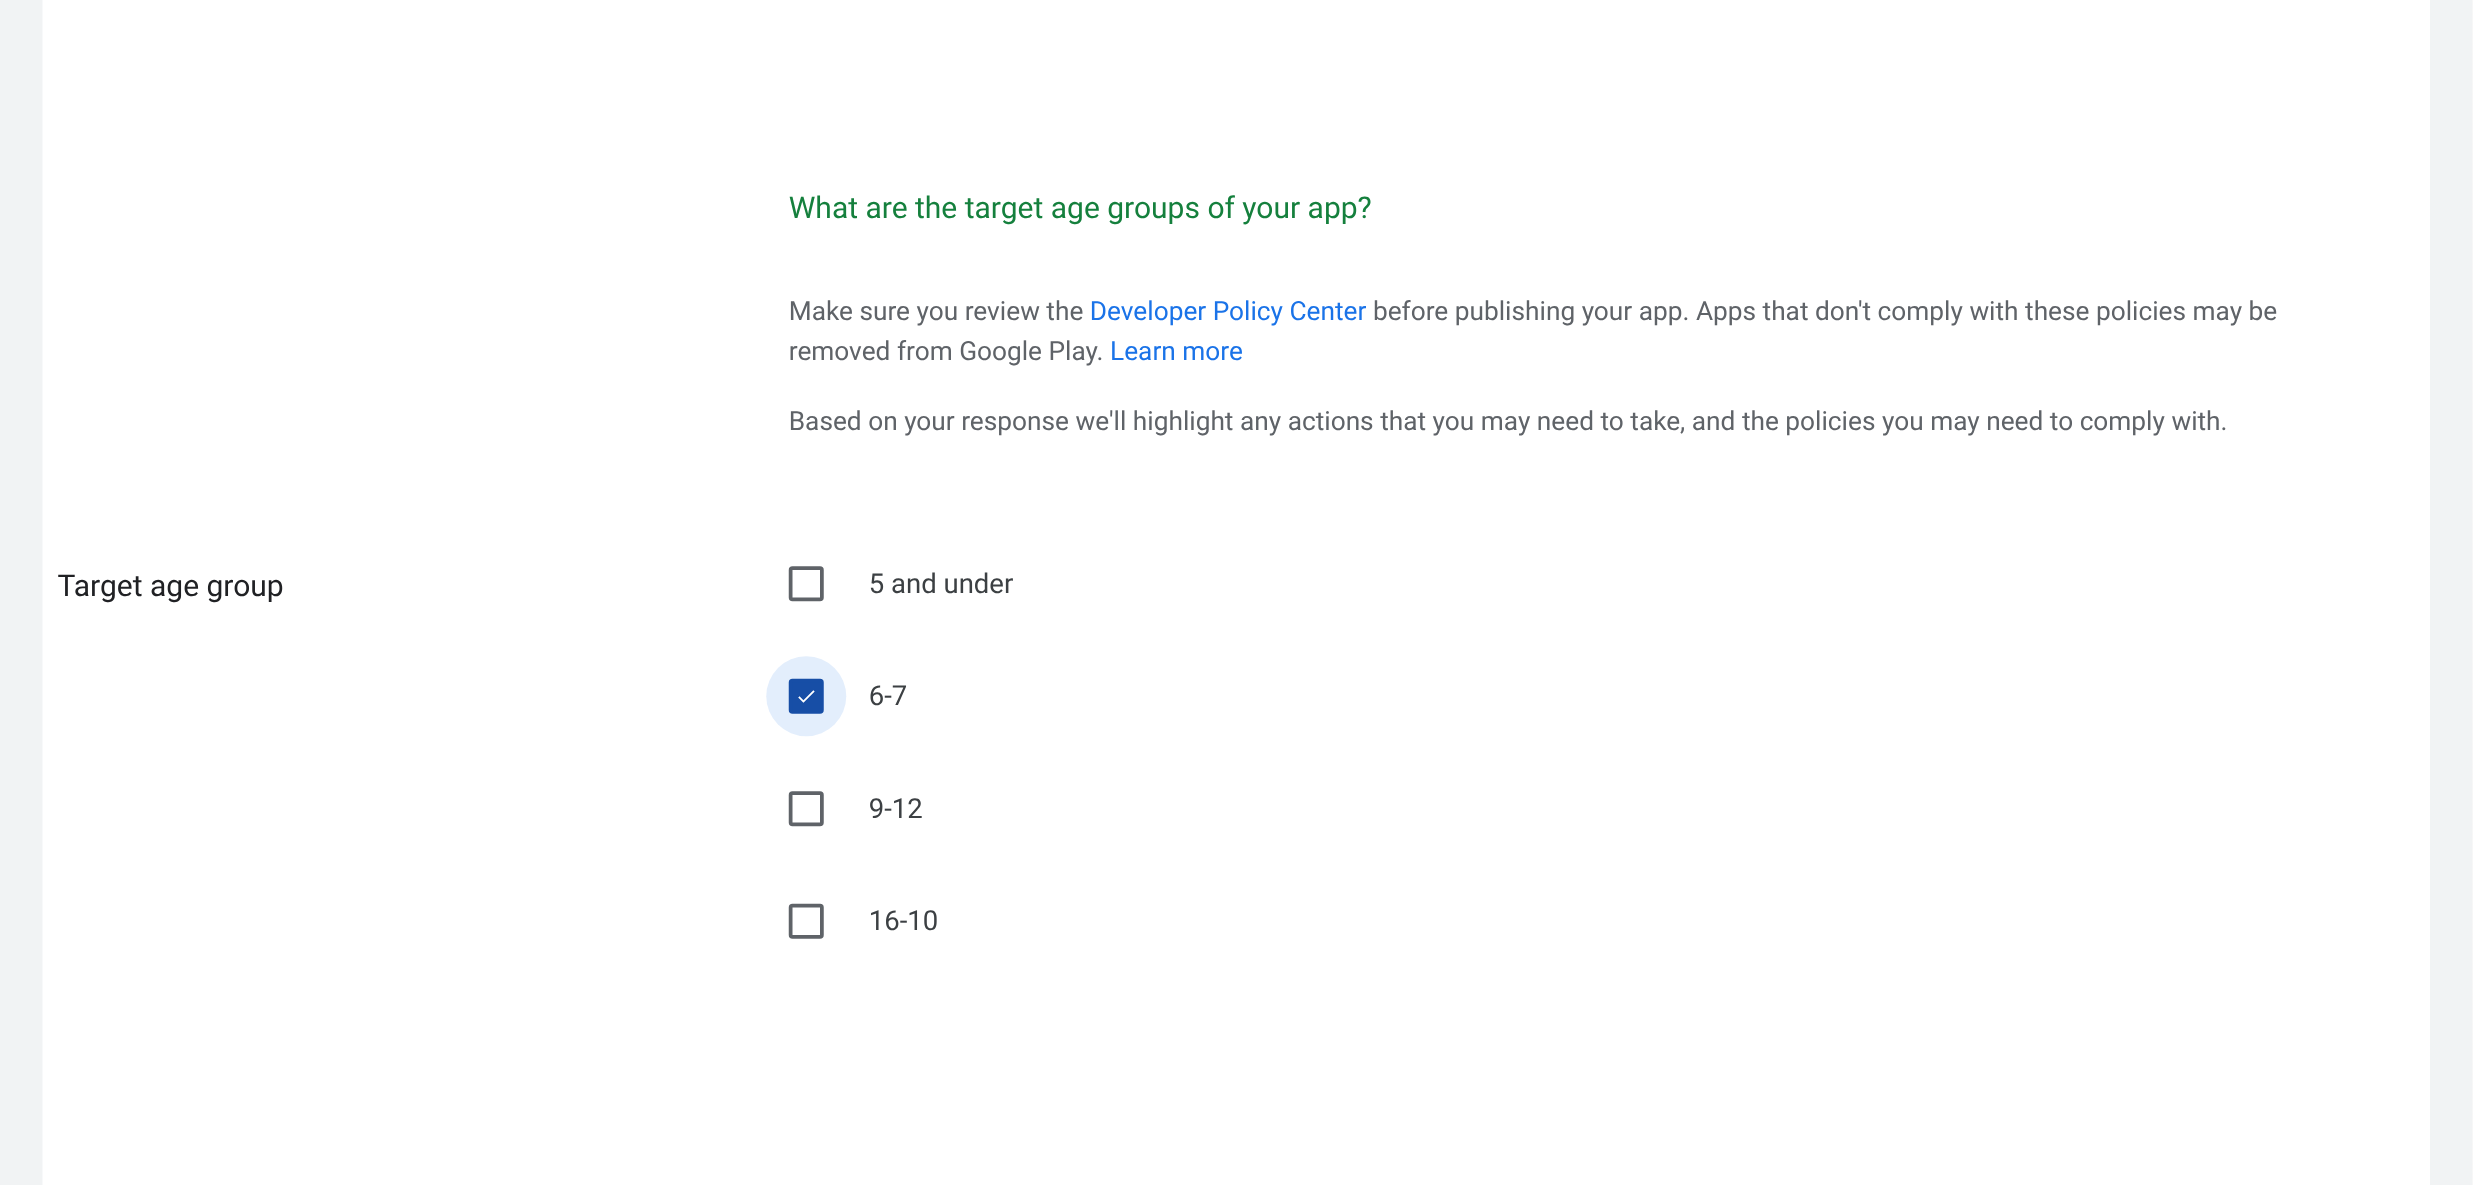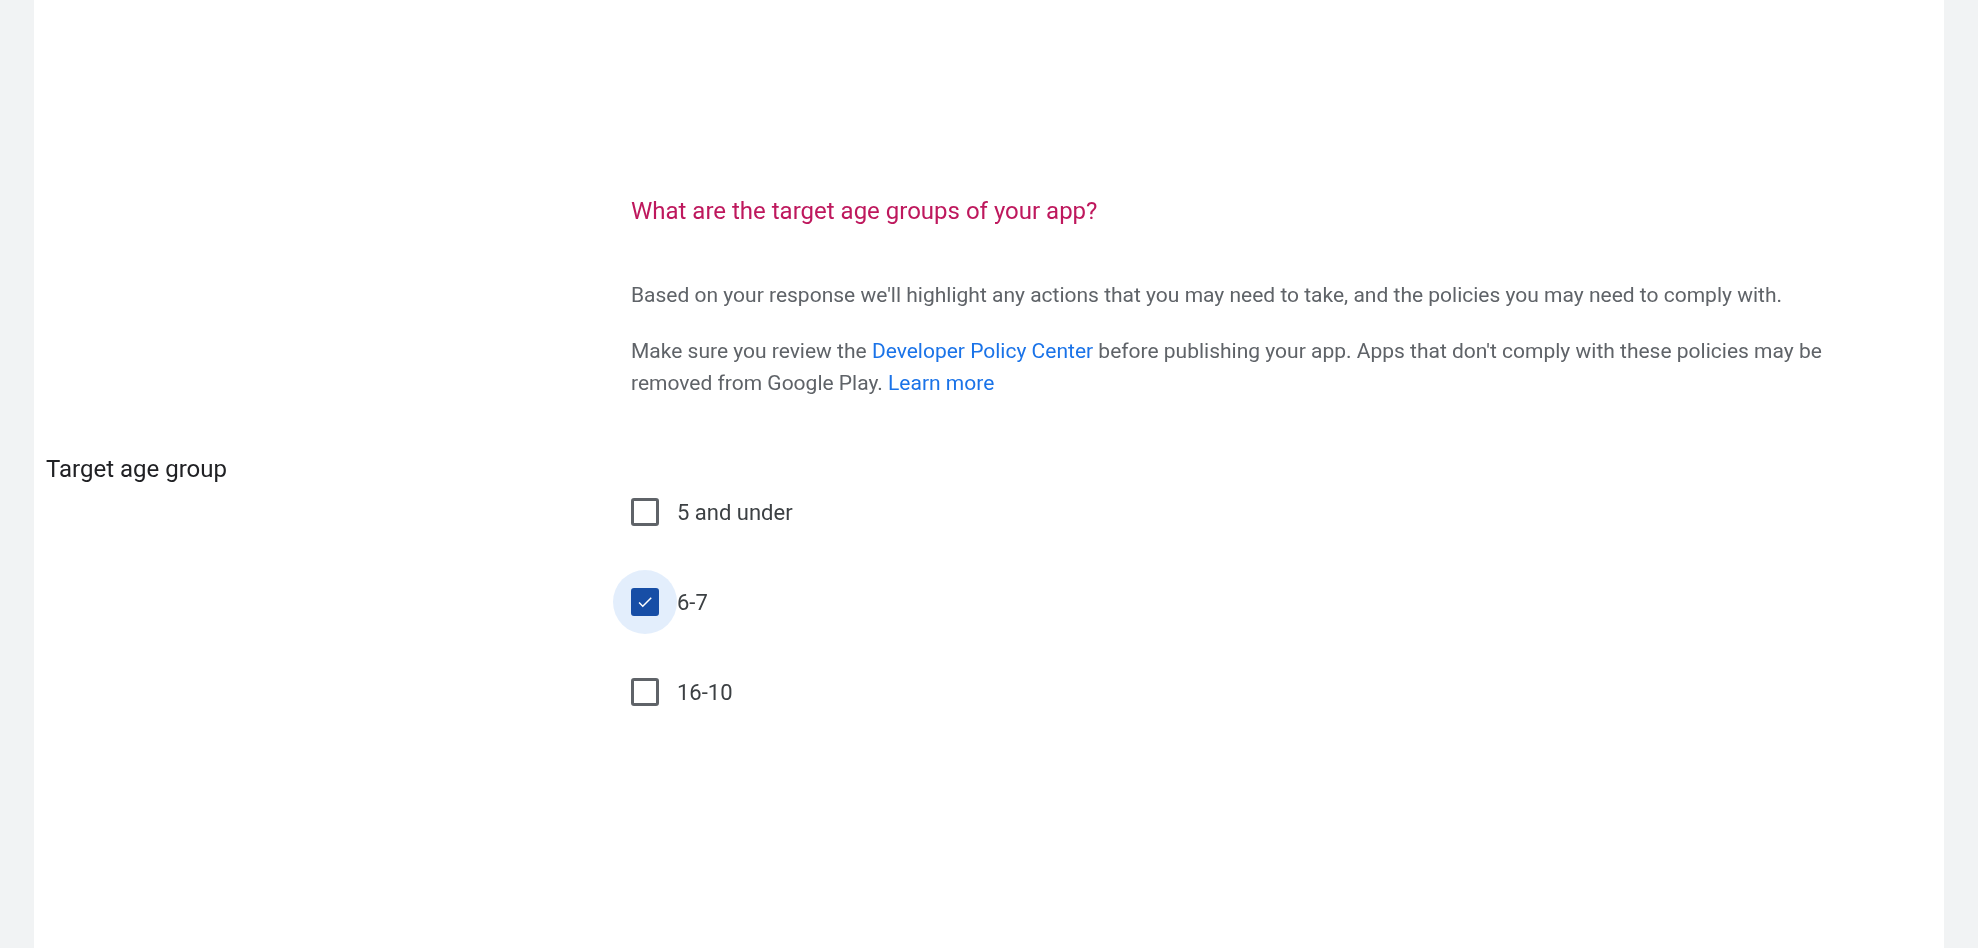--- a/index.html
+++ b/index.html
@@ -37,21 +37,21 @@
       color: #202124;
       font-weight: 400;
       line-height: 32px;
     }
     .right-col {
       flex: 1;
       padding-right: 48px;
     }
     .question-heading {
       font-size: 24px;
-      color: #be185d;
+      color: #15803d;
       font-weight: 400;
       line-height: 32px;
       margin-bottom: 52px;
     }
     .desc {
       font-size: 21px;
       color: #5f6368;
       line-height: 32px;
       margin-bottom: 24px;
       max-width: 1200px;
@@ -99,36 +99,37 @@
     }
     .cb-check {
       display: none;
     }
     .cb-box.checked .cb-check {
       display: block;
     }
     .option-label {
       font-size: 22px;
       color: #3c4043;
+      margin-left: 18px;
     }
   </style>
 </head>
 <body>
 
 <div class="outer-wrap">
   <div class="panel">
     <div class="left-col">
       <div class="section-label">Target age group</div>
     </div>
     <div class="right-col">
       <div class="question-heading">What are the target age groups of your app?</div>
-      <div class="desc">Based on your response we'll highlight any actions that you may need to take, and the policies you may need to comply with.</div>
       <div class="desc">
         <span>Make sure you review the </span><a class="desc-link">Developer Policy Center</a><span> before publishing your app. Apps that don't comply with these policies may be removed from Google Play. </span><a class="desc-link">Learn more</a>
       </div>
+      <div class="desc">Based on your response we'll highlight any actions that you may need to take, and the policies you may need to comply with.</div>
 
       <div class="options">
 
         <label class="option-row">
           <span class="checkbox-wrap">
             <span class="cb-box">
               
             </span>
           </span>
           <span class="option-label">5 and under</span>
@@ -138,20 +139,28 @@
           <span class="checkbox-wrap selected">
             <span class="cb-box checked">
               <svg class="cb-check" width="18" height="18" viewBox="0 0 24 24">
                   <path fill="#fff" d="M9 16.17 4.83 12l-1.42 1.41L9 19 21 7l-1.41-1.41z"></path>
                 </svg>
             </span>
           </span>
           <span class="option-label">6-7</span>
         </label>
 
+        <label class="option-row">
+          <span class="checkbox-wrap">
+            <span class="cb-box">
+              
+            </span>
+          </span>
+          <span class="option-label">9-12</span>
+        </label>
 
 
         <label class="option-row">
           <span class="checkbox-wrap">
             <span class="cb-box">
               
             </span>
           </span>
           <span class="option-label">16-10</span>
         </label>

